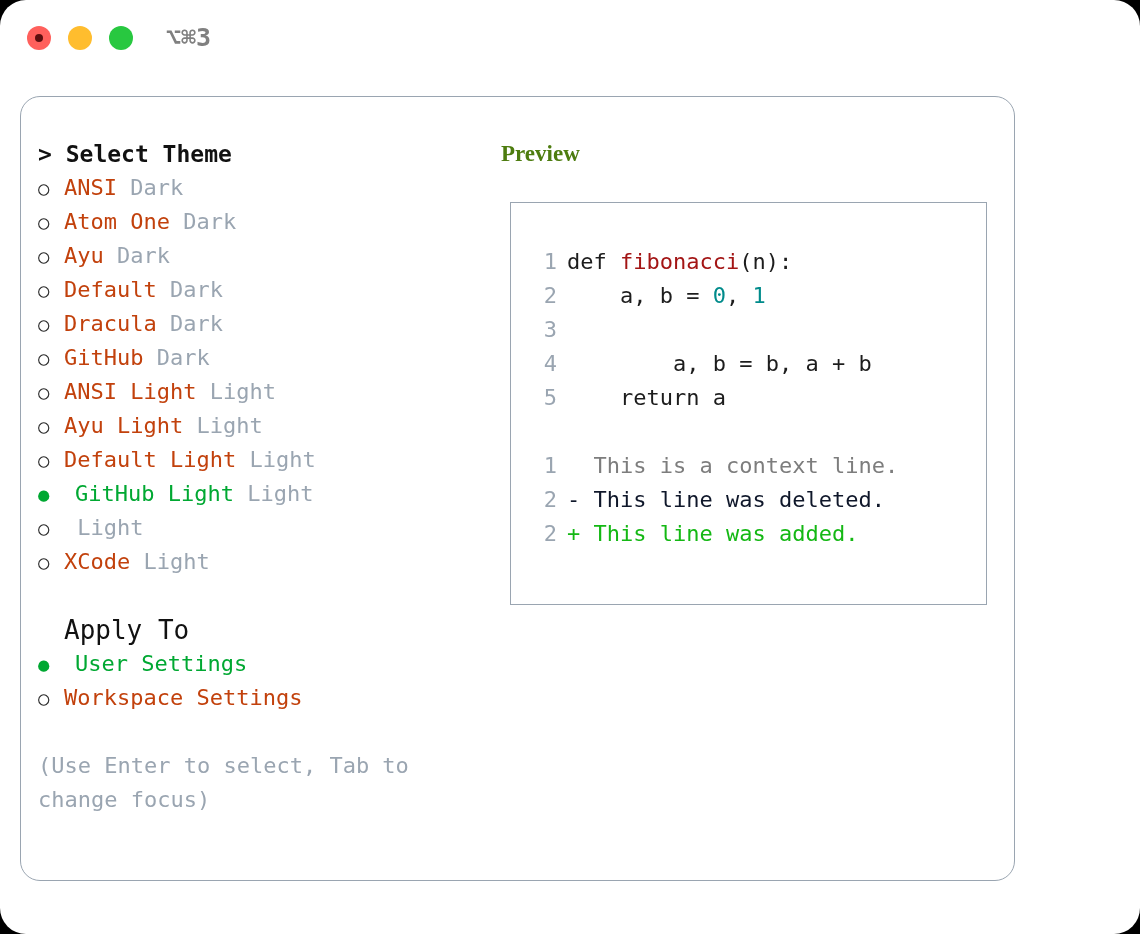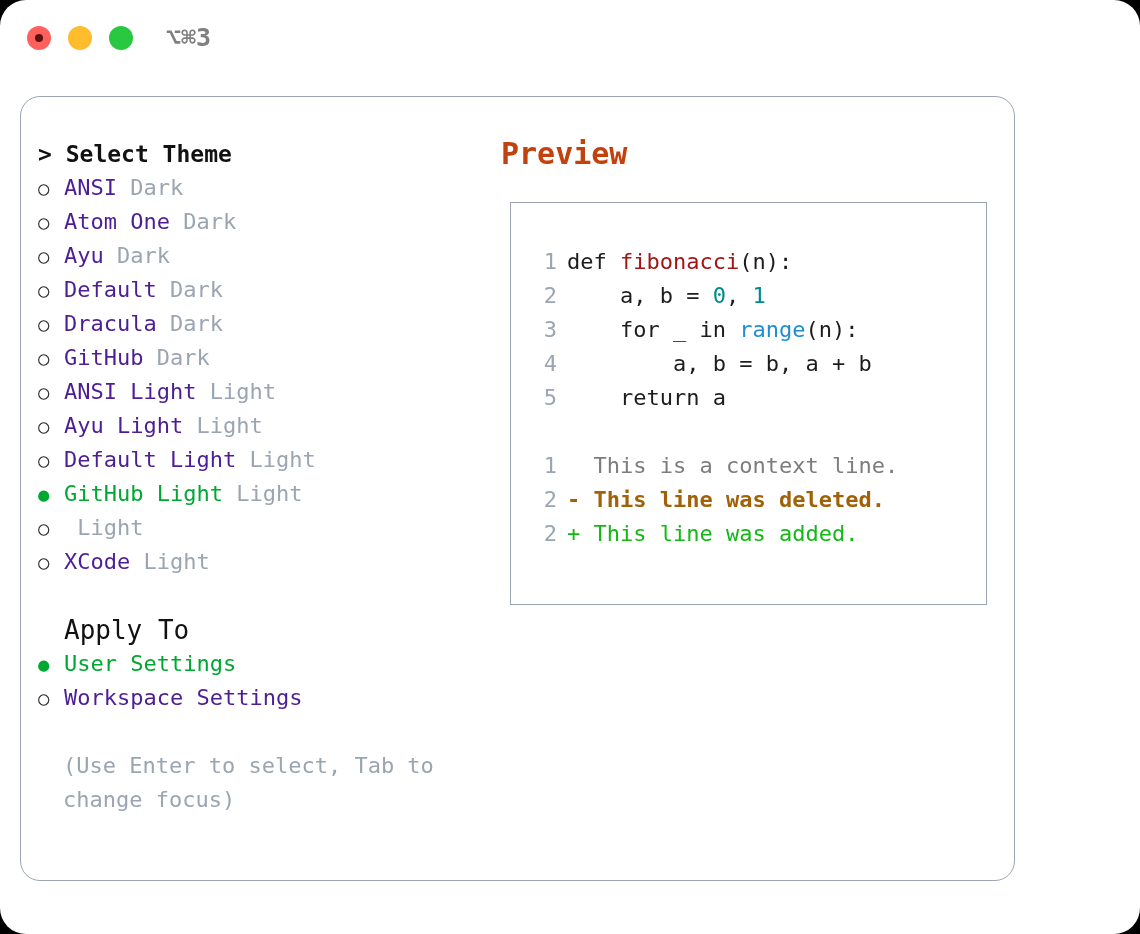--- a/index.html
+++ b/index.html
@@ -109,22 +109,22 @@
   }
   .marker {
     width: 26px;
     flex: 0 0 26px;
     font-size: 19px;
     color: #2c2c2c;
   }
   .marker.on {
     color: #00a832;
   }
-  .opt-label { color: #4c1d95; }
-  .opt-label.sel { color: #00a832; }
+  .opt-label { color: #c2410c; }
+  .opt-label.sel { color: #00a832; margin-left: 11px; }
   .opt-tag {
     color: #9aa5b1;
   }
 
   .apply-header {
     font-size: 26px;
     font-weight: normal;
     color: #111111;
     line-height: 34px;
     padding-left: 26px;
@@ -132,36 +132,36 @@
   }
   .spacer-lg { height: 34px; }
   .spacer-sm { height: 34px; }
 
   .hint {
     font-size: 22px;
     color: #9aa5b1;
     line-height: 34px;
     width: 404px;
     white-space: pre-wrap;
-    margin-left: 25px;
   }
 
   
   .right-col {
     position: absolute;
     left: 480px;
     top: 40px;
     width: 490px;
   }
   .preview-title {
-    font-size: 30px;
+    font-size: 23px;
     font-weight: bold;
-    color: #c2410c;
-    line-height: 34px;
-    white-space: pre;
+    color: #4d7c0f;
+    line-height: 34px;
+    white-space: pre;
+    font-family: Liberation Serif, serif;
   }
   .preview-panel {
     position: absolute;
     left: 489px;
     top: 105px;
     width: 477px;
     height: 403px;
     border: 1.6px solid #9aa5b1;
     background: #ffffff;
     box-sizing: border-box;
@@ -189,21 +189,21 @@
 
   
   .tok-plain { color: #1d1d1d; }
   .tok-fn    { color: #a31515; }
   .tok-num   { color: #008b8b; }
   .tok-kw    { color: #1f8dd6; }
 
   
   .diff-gap { height: 34px; }
   .diff-ctx { color: #7d7d7d; }
-  .diff-del { color: #a16207; font-weight: bold; }
+  .diff-del { color: #0f172a; }
   .diff-add { color: #14b814; }
 </style>
 </head>
 <body>
 
 <div class="window">
 
   <div class="titlebar">
     <div class="lights">
       <div class="light light-red"></div>
@@ -249,21 +249,21 @@
     </div>
 
     <div class="right-col">
       <div class="preview-title">Preview</div>
     </div>
 
     <div class="preview-panel">
       <div class="code-area" id="code-area">
           <div class="code-line"><span class="lineno">1</span><span class="code-text"><span class="tok-plain">def </span><span class="tok-fn">fibonacci</span><span class="tok-plain">(n):</span></span></div>
           <div class="code-line"><span class="lineno">2</span><span class="code-text"><span class="tok-plain">    a, b = </span><span class="tok-num">0</span><span class="tok-plain">, </span><span class="tok-num">1</span></span></div>
-          <div class="code-line"><span class="lineno">3</span><span class="code-text"><span class="tok-plain">    for _ in </span><span class="tok-kw">range</span><span class="tok-plain">(n):</span></span></div>
+          <div class="code-line"><span class="lineno">3</span></div>
           <div class="code-line"><span class="lineno">4</span><span class="code-text"><span class="tok-plain">        a, b = b, a + b</span></span></div>
           <div class="code-line"><span class="lineno">5</span><span class="code-text"><span class="tok-plain">    return a</span></span></div>
           <div class="diff-gap"></div>
           <div class="code-line"><span class="lineno">1</span><span class="code-text diff-ctx">  This is a context line.</span></div>
           <div class="code-line"><span class="lineno">2</span><span class="code-text diff-del">- This line was deleted.</span></div>
           <div class="code-line"><span class="lineno">2</span><span class="code-text diff-add">+ This line was added.</span></div>
         </div>
     </div>
 
   </div>

